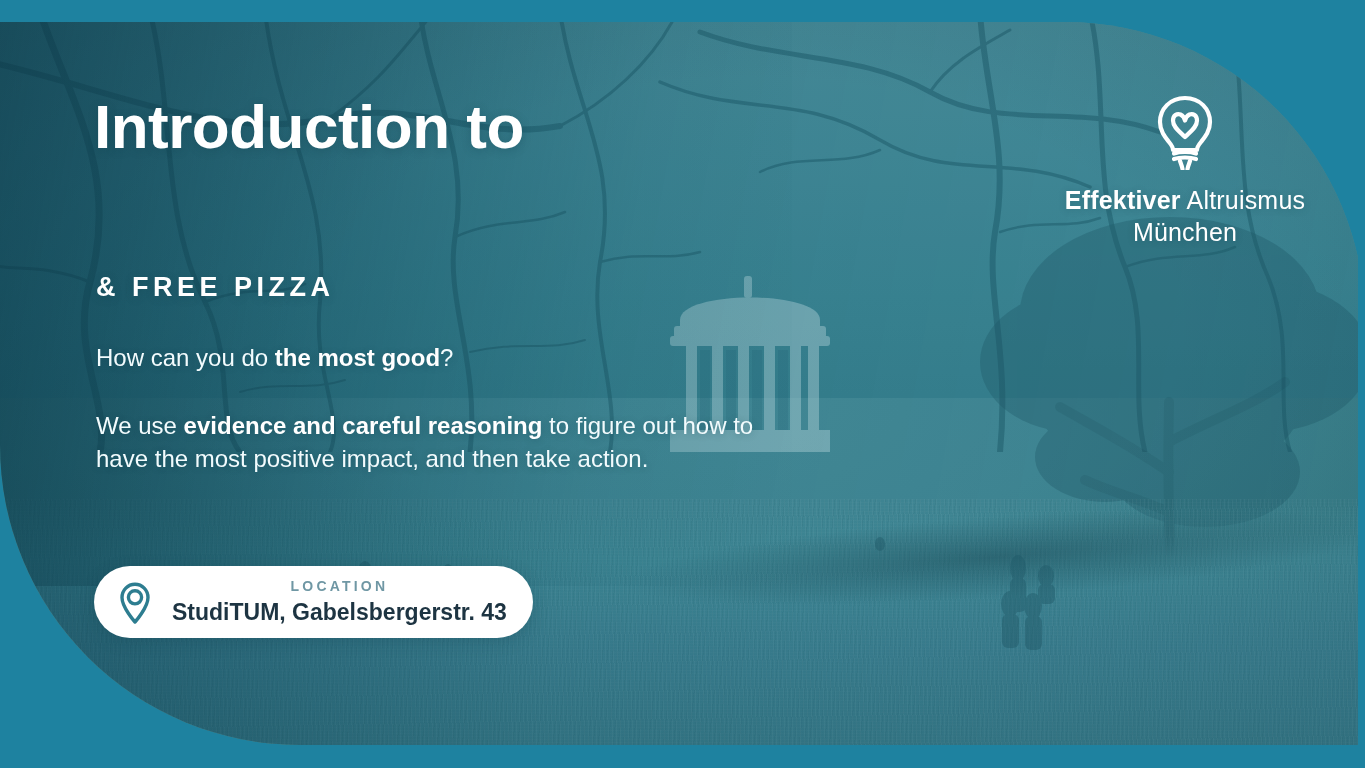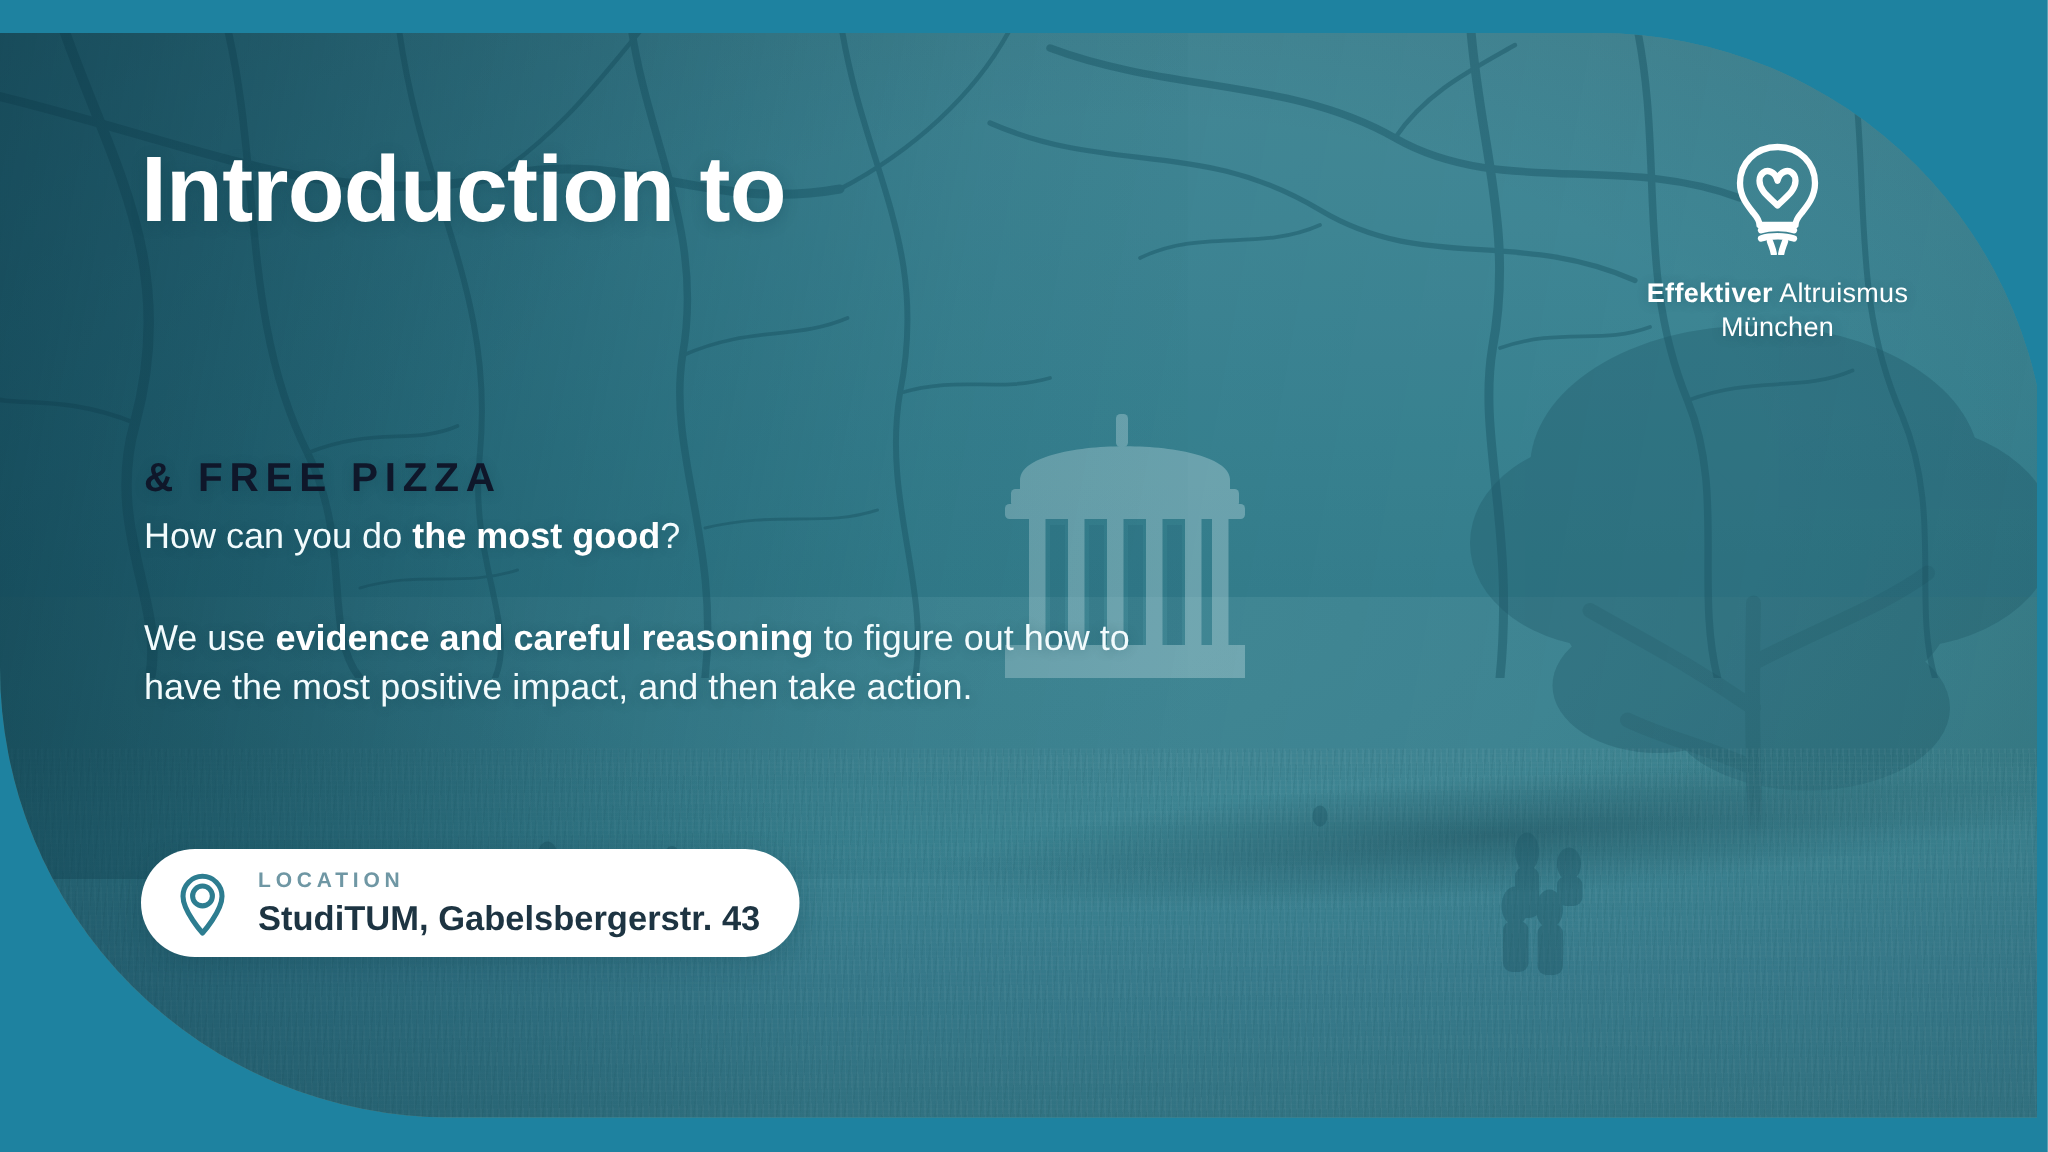--- a/index.html
+++ b/index.html
@@ -93,25 +93,24 @@
     color:#ffffff;
     font-size:62px; line-height:1.07;
     font-weight:700;
     letter-spacing:-0.5px;
     text-shadow:0 2px 10px rgba(18,64,76,.30);
   }
   .headline .l2{ display:block; }
 
   .subhead{
     position:absolute; left:96px; top:272px;
-    color:#0f172a;
+    color:#ffffff;
     font-size:27px; font-weight:700;
     letter-spacing:4.5px;
     text-shadow:0 2px 8px rgba(18,64,76,.30);
-    margin-top:31px;
   }
 
   .para{
     position:absolute; left:96px;
     color:#f2fbfd;
     font-size:24px; line-height:1.36;
     font-weight:400;
     text-shadow:0 1px 7px rgba(18,64,76,.30);
     max-width:660px;
   }
@@ -122,41 +121,41 @@
   
   .logo{
     position:absolute; left:1020px; top:92px;
     width:330px;
     text-align:center;
     color:#ffffff;
   }
   .logo-mark{ width:72px; height:78px; margin:0 auto 14px; }
   .logo-mark svg{ width:100%; height:100%; display:block; }
   .logo-text{
-    font-size:18px; line-height:1.28; font-weight:400;
+    font-size:25px; line-height:1.28; font-weight:400;
     letter-spacing:.2px;
     text-shadow:0 1px 7px rgba(18,64,76,.25);
   }
   .logo-text b{ font-weight:700; }
 
   
   .cards{ position:absolute; left:94px; top:566px; display:flex; gap:22px; }
   .card{
     display:flex; align-items:center;
     background:#ffffff;
     border-radius:40px;
     height:72px;
     padding:0 26px 0 18px;
     box-shadow:0 4px 16px rgba(14,58,72,.22);
   }
   .card-icon{ width:46px; height:46px; flex:0 0 46px; margin-right:14px; }
   .card-icon svg{ width:100%; height:100%; display:block; }
   .card-label{
     font-size:14px; font-weight:700; letter-spacing:3.2px;
-    color:#6f97a4; text-transform:uppercase; line-height:1.2;
+    color:#6f97a4; text-transform:uppercase; line-height:1.2;text-align:center;
   }
   .card-value{
     font-size:23px; font-weight:700; color:#1d3442; line-height:1.25; margin-top:3px;
     white-space:nowrap;
   }
 </style>
 </head>
 <body>
 
 <div class="poster">

